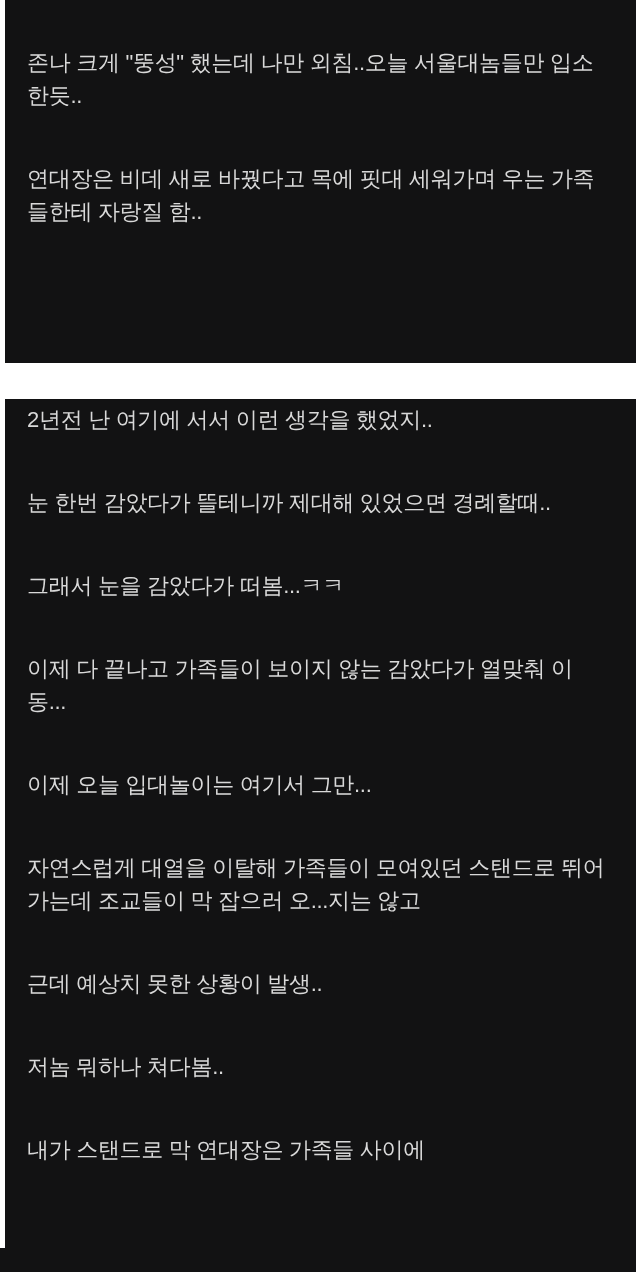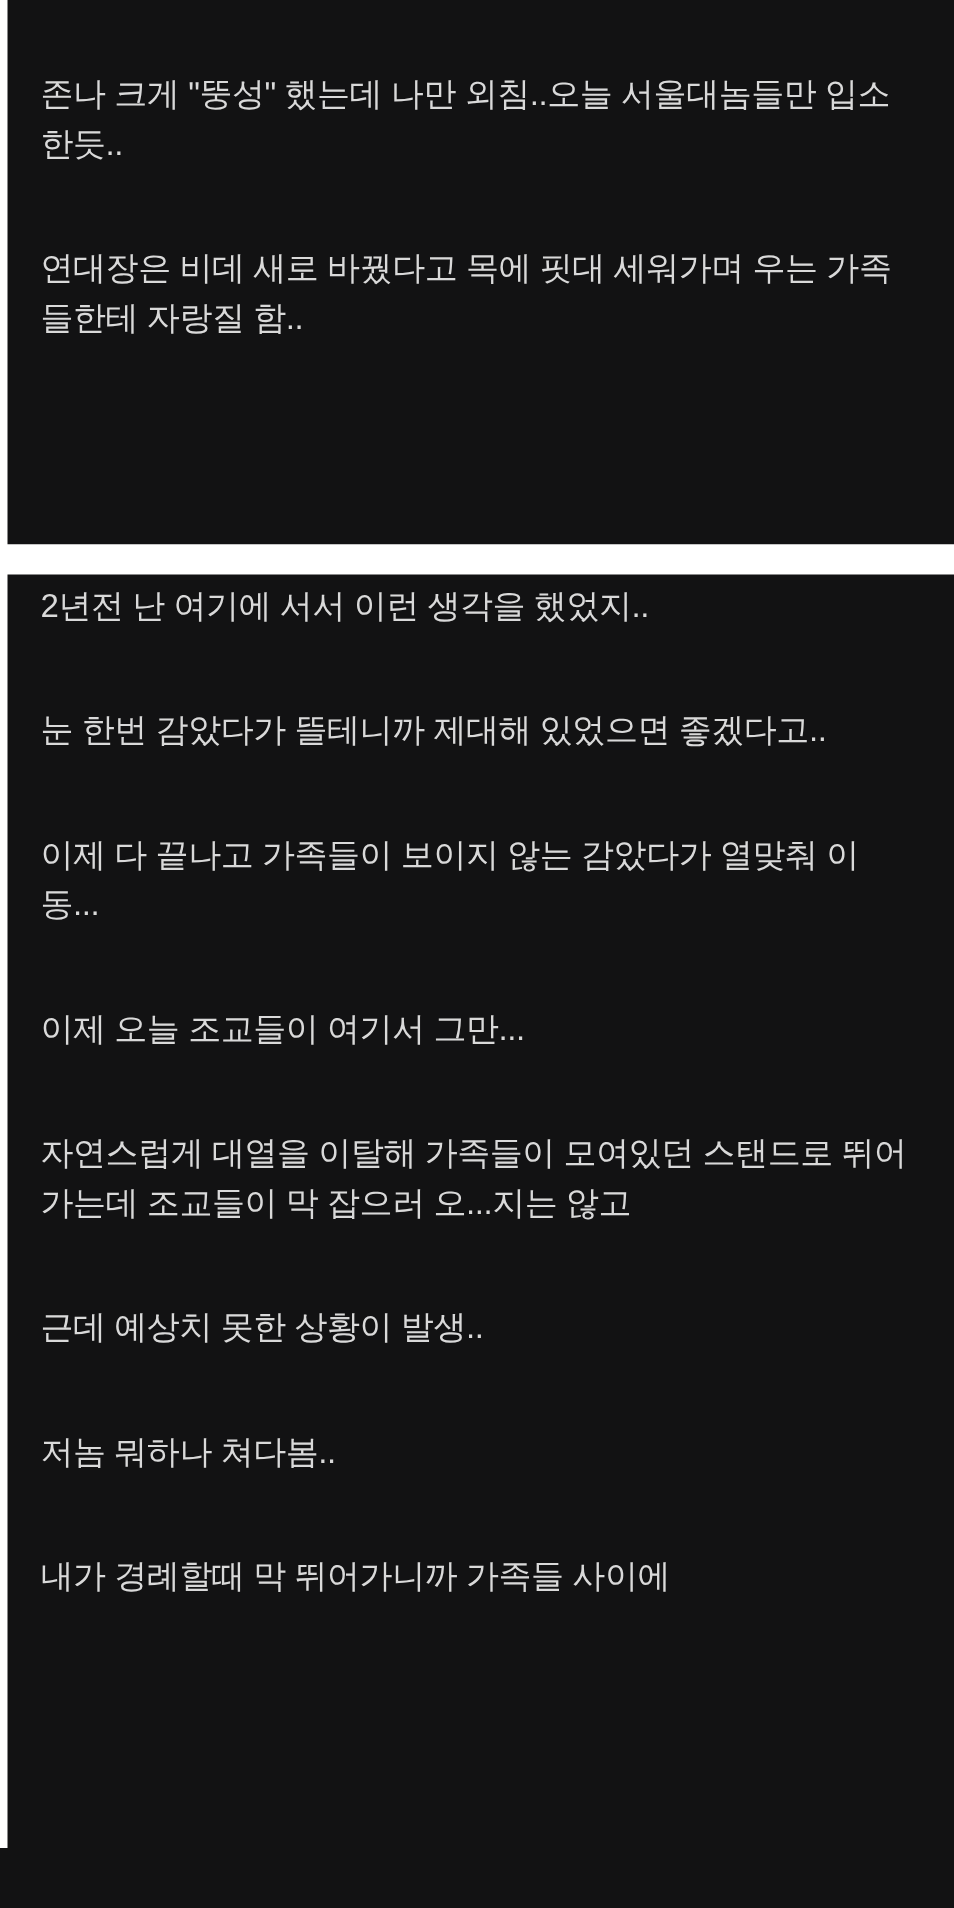--- a/index.html
+++ b/index.html
@@ -32,20 +32,21 @@
     height: 363px;
     padding: 46px 16px 0 22px;
   }
   .white-gap {
     height: 20px;
     background: #ffffff;
   }
   .block2 {
     height: 849px;
     padding: 4px 2px 0 22px;
+    margin-top: 16px;
   }
   .dark-strip {
     height: 40px;
     margin-left: 0;
     background: #121213;
   }
   .para {
     margin: 0 0 50px 0;
     white-space: pre-line;
   }
@@ -59,26 +60,27 @@
     <p class="para">존나 크게 "뚱성" 했는데 나만 외침..오늘 서울대놈들만 입소
 한듯..</p>
     <p class="para">연대장은 비데 새로 바꿨다고 목에 핏대 세워가며 우는 가족
 들한테 자랑질 함..</p>
   </section>
 
   <div class="white-gap"></div>
 
   <section class="dark-block block2">
     <p class="para">2년전 난 여기에 서서 이런 생각을 했었지..</p>
-    <p class="para">눈 한번 감았다가 뜰테니까 제대해 있었으면 좋겠다고..</p>
+    <p class="para">눈 한번 감았다가 뜰테니까 제대해 있었으면 경례할때..</p>
+    <p class="para">그래서 눈을 감았다가 떠봄...ㅋㅋ</p>
     <p class="para">이제 다 끝나고 가족들이 보이지 않는 감았다가 열맞춰 이
 동...</p>
-    <p class="para">이제 오늘 조교들이 여기서 그만...</p>
+    <p class="para">이제 오늘 입대놀이는 여기서 그만...</p>
     <p class="para">자연스럽게 대열을 이탈해 가족들이 모여있던 스탠드로 뛰어
 가는데 조교들이 막 잡으러 오...지는 않고</p>
     <p class="para">근데 예상치 못한 상황이 발생..</p>
     <p class="para">저놈 뭐하나 쳐다봄..</p>
-    <p class="para">내가 경례할때 막 뛰어가니까 가족들 사이에</p>
+    <p class="para">내가 스탠드로 막 연대장은 가족들 사이에</p>
   </section>
 
   <div class="dark-strip"></div>
 
 </div>
 
 </body></html>

